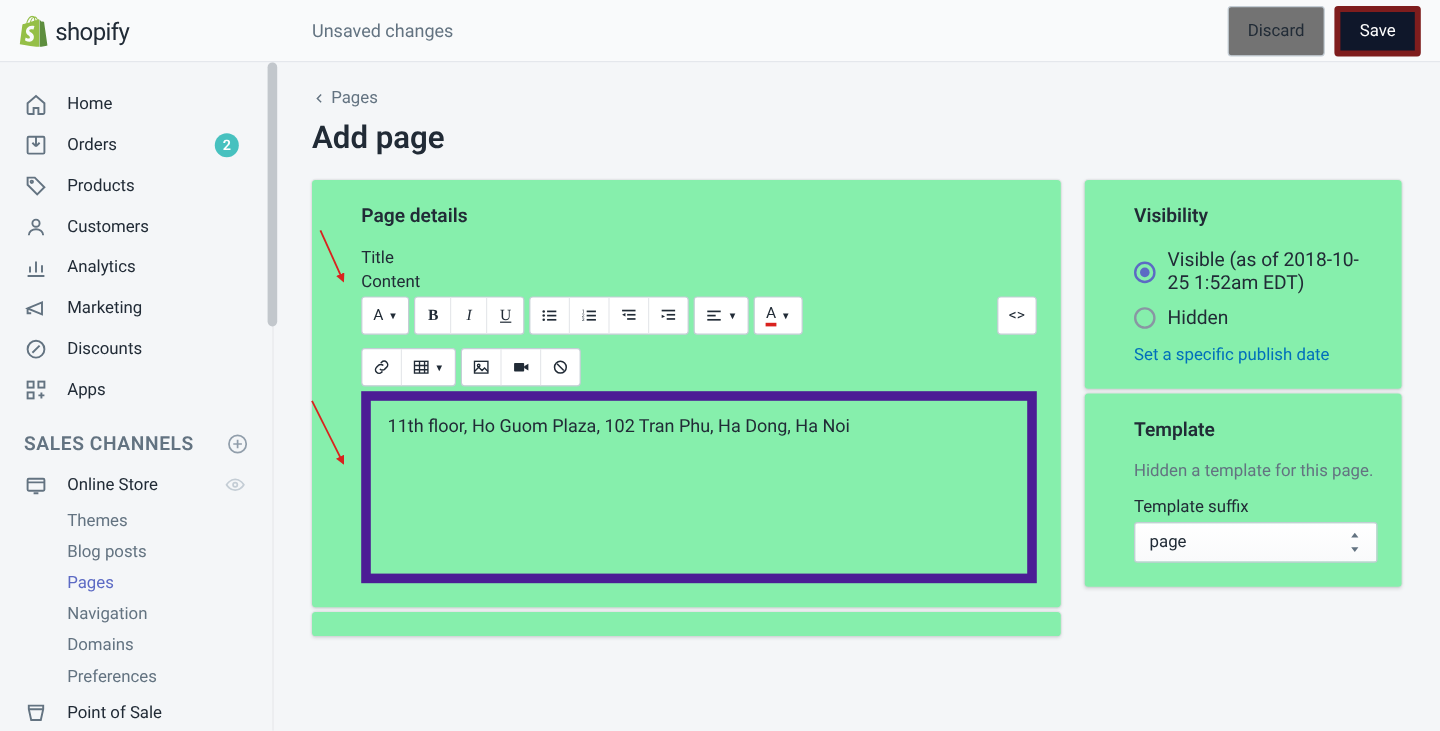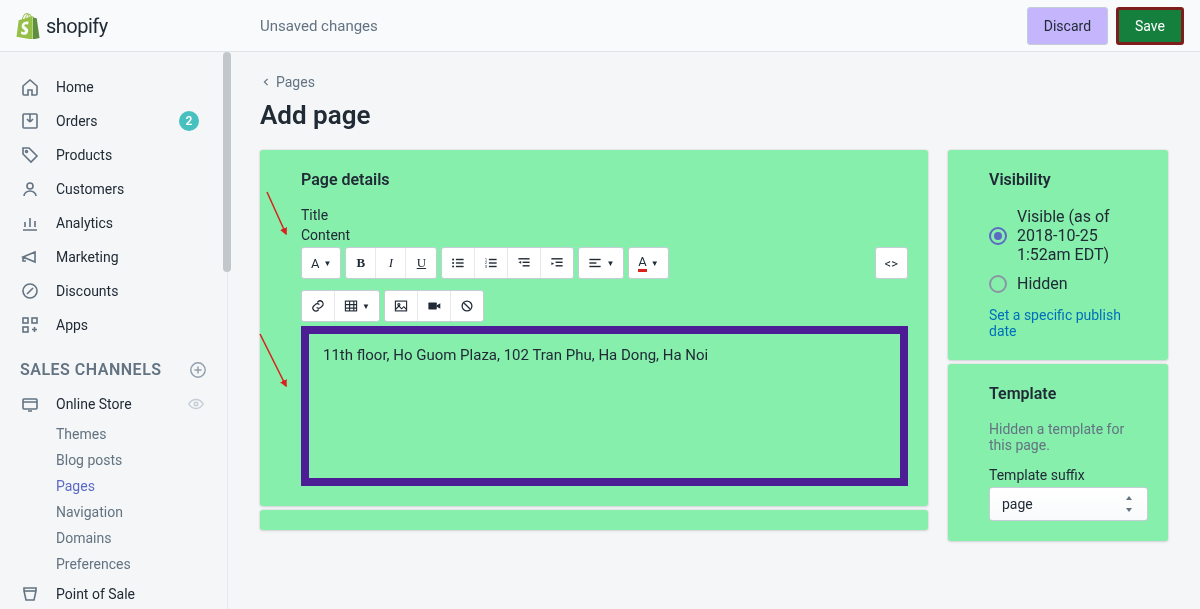--- a/index.html
+++ b/index.html
@@ -5,40 +5,40 @@
     * { box-sizing: border-box; margin: 0; padding: 0; font-family: -apple-system, BlinkMacSystemFont, "Segoe UI", Roboto, Helvetica, Arial, sans-serif; }
     body { background: #f4f6f8; color: #212b36; }
     .topbar { height: 52px; display: flex; align-items: center; background: #f9fafb; border-bottom: 1px solid #dfe3e8; padding: 17px 16px; }
     .logo-area { width: 244px; display: flex; align-items: center; gap: 6px; }
     .logo-area svg { flex-shrink: 0; }
     .logo-text { font-size: 20px; font-weight: 400; color: #212b36; letter-spacing: -0.5px;}
     .topbar-middle { flex: 1; display: flex; align-items: center; }
     .unsaved { font-size: 15px; color: #637381; font-weight: 400; }
     .topbar-right { display: flex; gap: 8px; }
     .btn { padding: 8px 16px; border-radius: 3px; font-size: 14px; font-weight: 400; cursor: pointer; border: 1px solid transparent; }
-    .btn-discard { background: #c4b5fd; border: 1px solid #c4cdd5; color: #212b36; }
-    .btn-save { background: #15803d; color: #fff; border: 3px solid #7f1d1d; }
+    .btn-discard { background: #737373; border: 1px solid #c4cdd5; color: #212b36; }
+    .btn-save { background: #0f172a; color: #fff; border: 5px solid #7f1d1d; }
     .layout { display: flex; height: 557px; }
     .sidebar { width: 228px; background: #f4f6f8; padding-top: 18px; position: relative; border-right: 1px solid #e6e8eb;}
     .sidebar-scroll { width: 8px; background: #c2c7cc; position: absolute; right: -4px; top: 0; height: 220px; border-radius: 4px;}
     .nav-item { display: flex; align-items: center; padding: 7px 20px; cursor: pointer; font-size: 14px; color: #212b36; gap: 16px; position: relative;}
     .nav-item .icon { width: 20px; height: 20px; display: flex; align-items: center; justify-content: center; color: #637381;}
     .badge { position: absolute; right: 28px; background: #47c1bf; color: #fff; border-radius: 10px; width: 20px; height: 20px; display: flex; align-items: center; justify-content: center; font-size: 12px; font-weight: 600;}
     .section-header { display: flex; align-items: center; justify-content: space-between; padding: 18px 20px 8px 20px; font-size: 16px; font-weight: 600; color: #637381; letter-spacing: 0.5px;}
     .section-header .add-icon { width: 18px; height: 18px; cursor: pointer; color: #919eab;}
     .sub-item { padding: 5px 20px 5px 56px; font-size: 14px; color: #637381; cursor: pointer;}
     .sub-item.active { color: #5c6ac4; font-weight: 400;}
     .eye-icon { position: absolute; right: 22px; color: #c4cdd5; width: 18px; height: 18px;}
     .main { flex: 1; padding: 16px 32px 0 32px; overflow-y: auto; background: #f4f6f8;}
     .breadcrumb { display: flex; align-items: center; gap: 4px; color: #637381; font-size: 14px; cursor: pointer; padding: 6px 0;}
     .breadcrumb svg { width: 12px; height: 12px; }
     .page-title { font-size: 26px; font-weight: 600; color: #212b36; margin: 4px 0 20px 0;}
     .columns { display: flex; gap: 20px; align-items: flex-start;}
     .col-main { flex: 1; }
-    .col-side { width: 220px; }
+    .col-side { width: 264px; }
     .card { background: #86efac; border-radius: 3px; box-shadow: 0 0 0 1px rgba(63,63,68,.05), 0 1px 3px rgba(63,63,68,.15); margin-bottom: 4px; padding-left: 21px; }
     .card-section { padding: 20px; }
     .card-heading { font-size: 16px; font-weight: 600; color: #212b36; margin-bottom: 18px;}
     .form-label { font-size: 14px; color: #212b36; margin-bottom: 4px; display: block;}
     .text-input { width: 100%; padding: 7px 12px; border: 1px solid #c4cdd5; border-radius: 3px; font-size: 14px; margin-bottom: 18px; color: #212b36;}
     .toolbar { display: flex; flex-wrap: wrap; gap: 4px; margin-bottom: 0; position: relative;}
     .tb-group { display: flex; border: 1px solid #c4cdd5; border-radius: 3px; background:#fff;}
     .tb-btn { min-width: 30px; height: 30px; display: flex; align-items: center; justify-content: center; cursor: pointer; border-right: 1px solid #e6e8eb; font-size: 13px; color: #212b36; padding: 0 9px; gap:4px;}
     .tb-btn:last-child { border-right: none; }
     .tb-btn .caret { font-size: 8px; }

